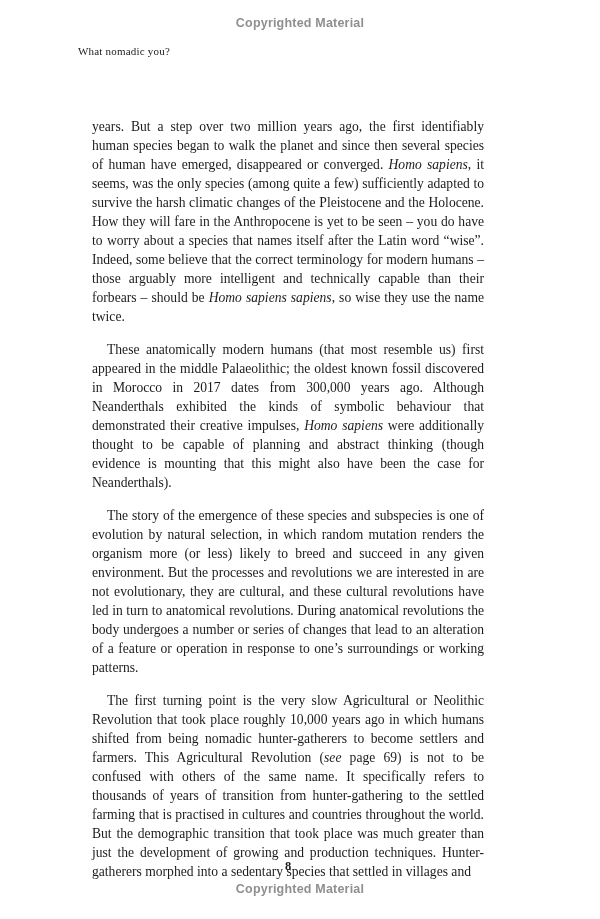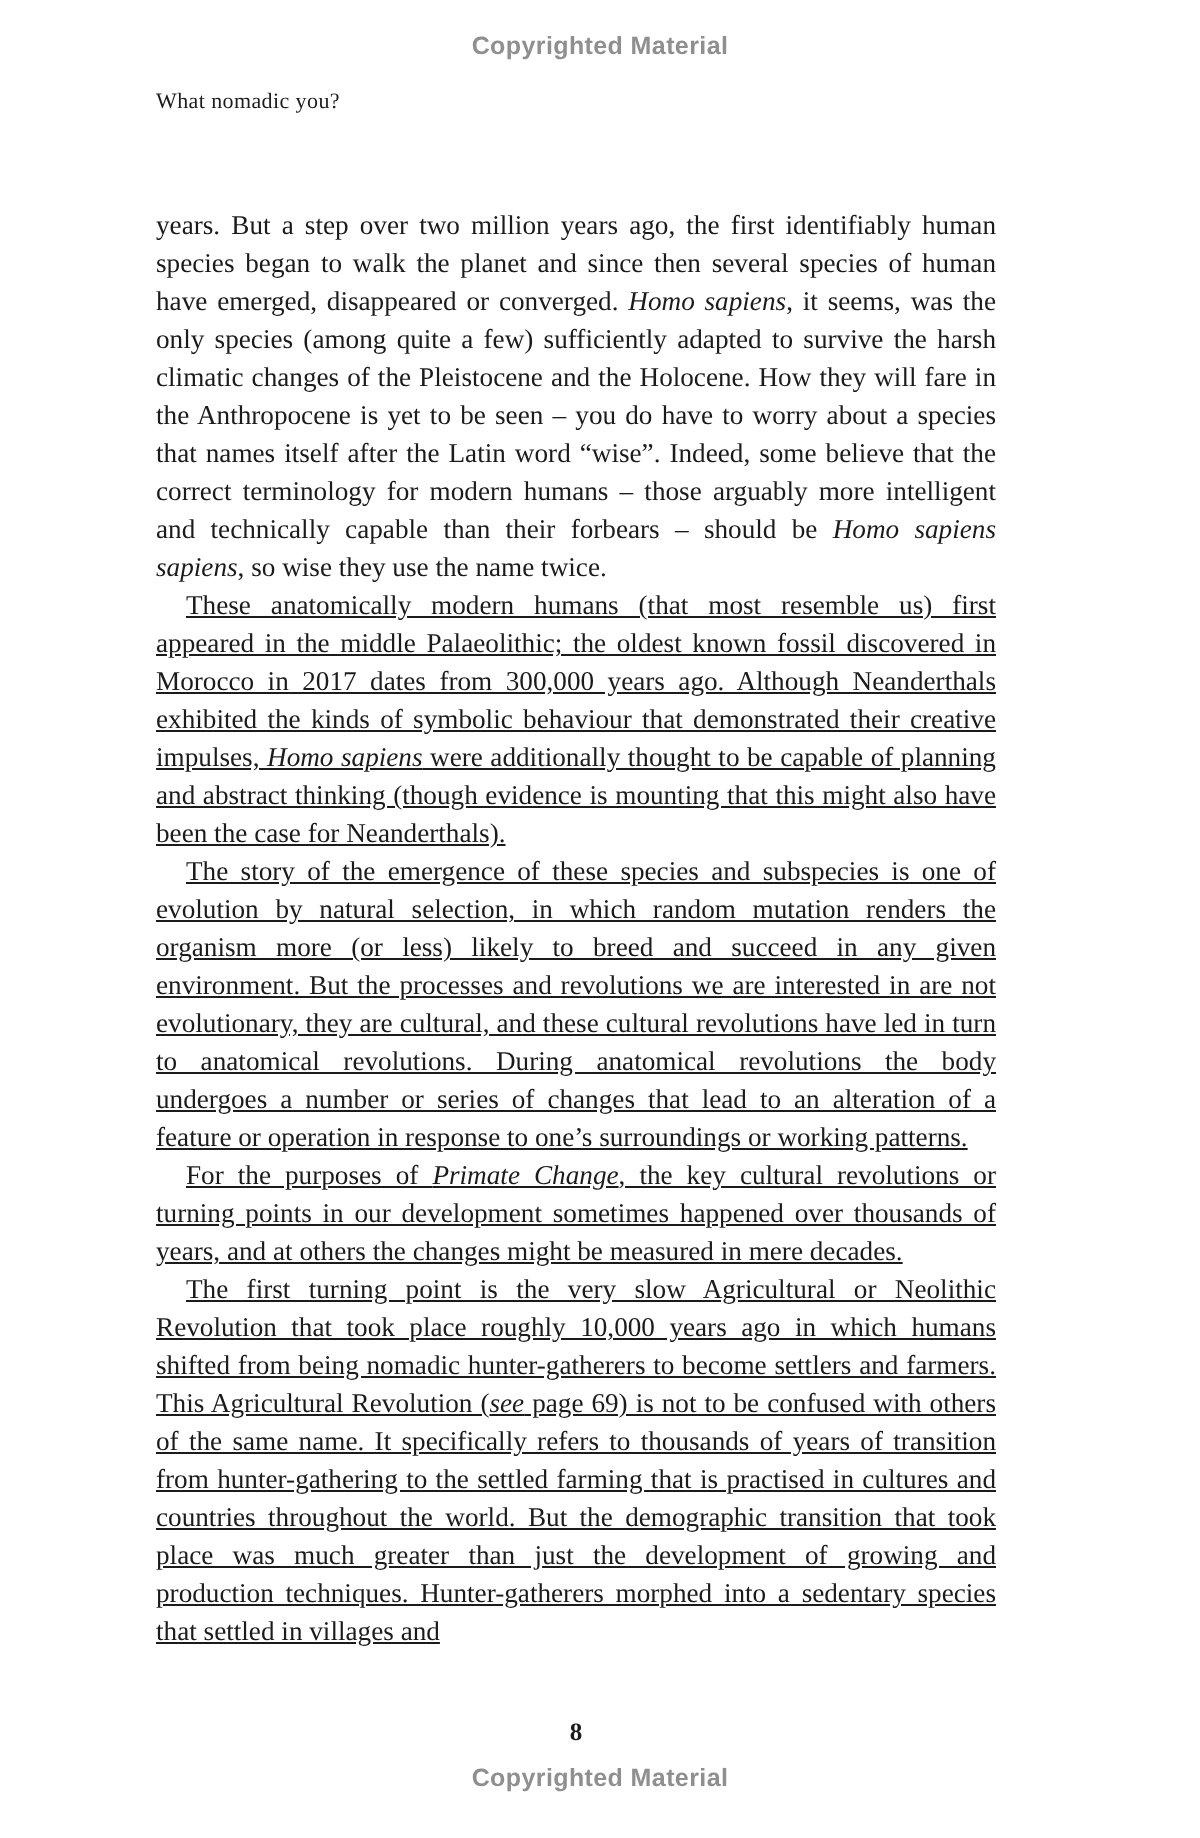--- a/index.html
+++ b/index.html
@@ -39,22 +39,22 @@
     position: absolute;
     left: 78px; top: 103px;
     width: 420px;
     font-family: "Liberation Serif", serif;
     font-size: 13.6px;
     line-height: 19px;
     color: #1b1b1b;
     text-align: justify;
     text-justify: inter-word;
   }
-  .text-block p { margin: 0; padding: 0; }
-  .text-block p.indent { text-indent: 15px; text-decoration: underline; }
+  .text-block p { margin: 14px; padding: 0; }
+  .text-block p.indent { text-indent: 15px; }
   .text-block i { font-style: italic; }
   .page-number {
     position: absolute;
     left: 78px; top: 859px;
     width: 420px;
     text-align: center;
     font-family: "Liberation Serif", serif;
     font-weight: bold;
     font-size: 12.5px;
     color: #1b1b1b;
@@ -65,20 +65,19 @@
 
 <div class="page">
   <div class="watermark top" style="color: rgb(143, 143, 143);">Copyrighted Material</div>
 
   <div class="running-header">What nomadic you?</div>
 
   <div class="text-block" style="color: rgb(27, 27, 27);">
       <p class=""><span>years. But a step over two million years ago, the first identifiably human species began to walk the planet and since then several species of human have emerged, disappeared or converged. </span><i>Homo sapiens</i><span>, it seems, was the only species (among quite a few) sufficiently adapted to survive the harsh climatic changes of the Pleistocene and the Holocene. How they will fare in the Anthropocene is yet to be seen – you do have to worry about a species that names itself after the Latin word “wise”. Indeed, some believe that the correct terminology for modern humans – those arguably more intelligent and technically capable than their forbears – should be </span><i>Homo sapiens sapiens</i><span>, so wise they use the name twice.</span></p>
       <p class="indent"><span>These anatomically modern humans (that most resemble us) first appeared in the middle Palaeolithic; the oldest known fossil discovered in Morocco in 2017 dates from 300,000 years ago. Although Neanderthals exhibited the kinds of symbolic behaviour that demonstrated their creative impulses, </span><i>Homo sapiens</i><span> were additionally thought to be capable of planning and abstract thinking (though evidence is mounting that this might also have been the case for Neanderthals).</span></p>
       <p class="indent"><span>The story of the emergence of these species and subspecies is one of evolution by natural selection, in which random mutation renders the organism more (or less) likely to breed and succeed in any given environment. But the processes and revolutions we are interested in are not evolutionary, they are cultural, and these cultural revolutions have led in turn to anatomical revolutions. During anatomical revolutions the body undergoes a number or series of changes that lead to an alteration of a feature or operation in response to one’s surroundings or working patterns.</span></p>
-      <p class="indent"><span>For the purposes of </span><i>Primate Change</i><span>, the key cultural revolutions or turning points in our development sometimes happened over thousands of years, and at others the changes might be measured in mere decades.</span></p>
       <p class="indent"><span>The first turning point is the very slow Agricultural or Neolithic Revolution that took place roughly 10,000 years ago in which humans shifted from being nomadic hunter-gatherers to become settlers and farmers. This Agricultural Revolution (</span><i>see</i><span> page 69) is not to be confused with others of the same name. It specifically refers to thousands of years of transition from hunter-gathering to the settled farming that is practised in cultures and countries throughout the world. But the demographic transition that took place was much greater than just the development of growing and production techniques. Hunter-gatherers morphed into a sedentary species that settled in villages and</span></p>
     </div>
 
   <div class="page-number">8</div>
 
   <div class="watermark bottom" style="color: rgb(143, 143, 143);">Copyrighted Material</div>
 </div>
 
 </body></html>

